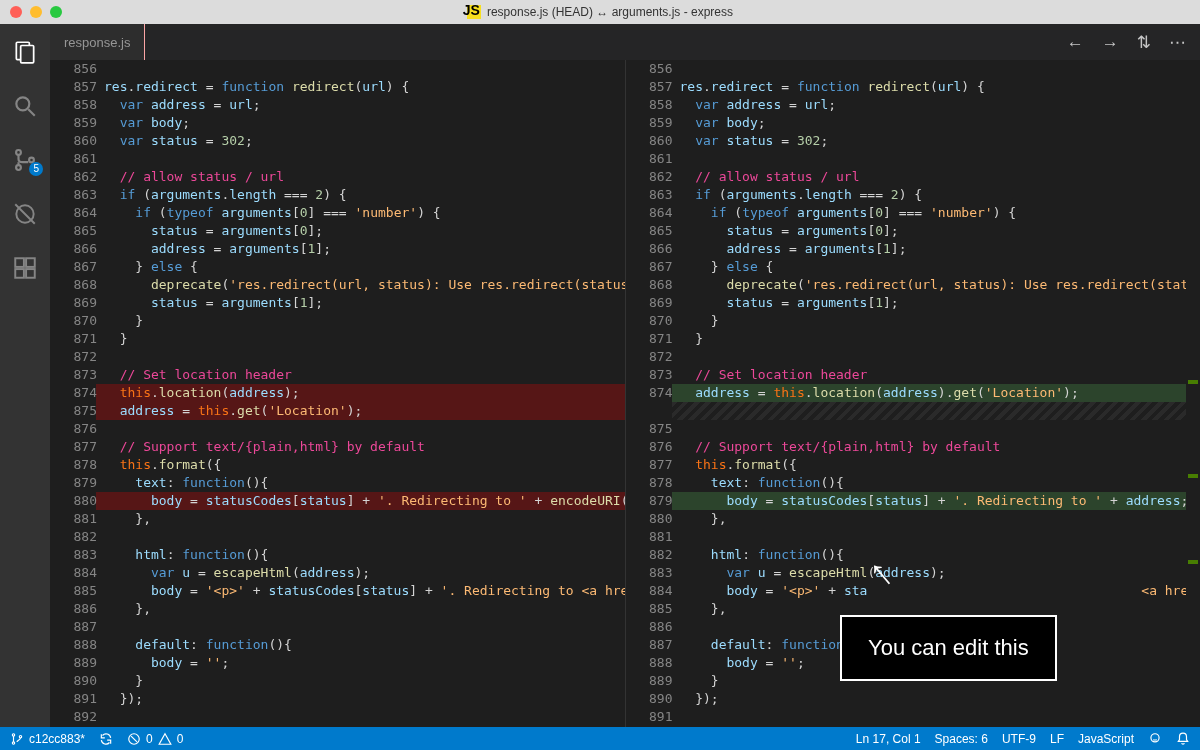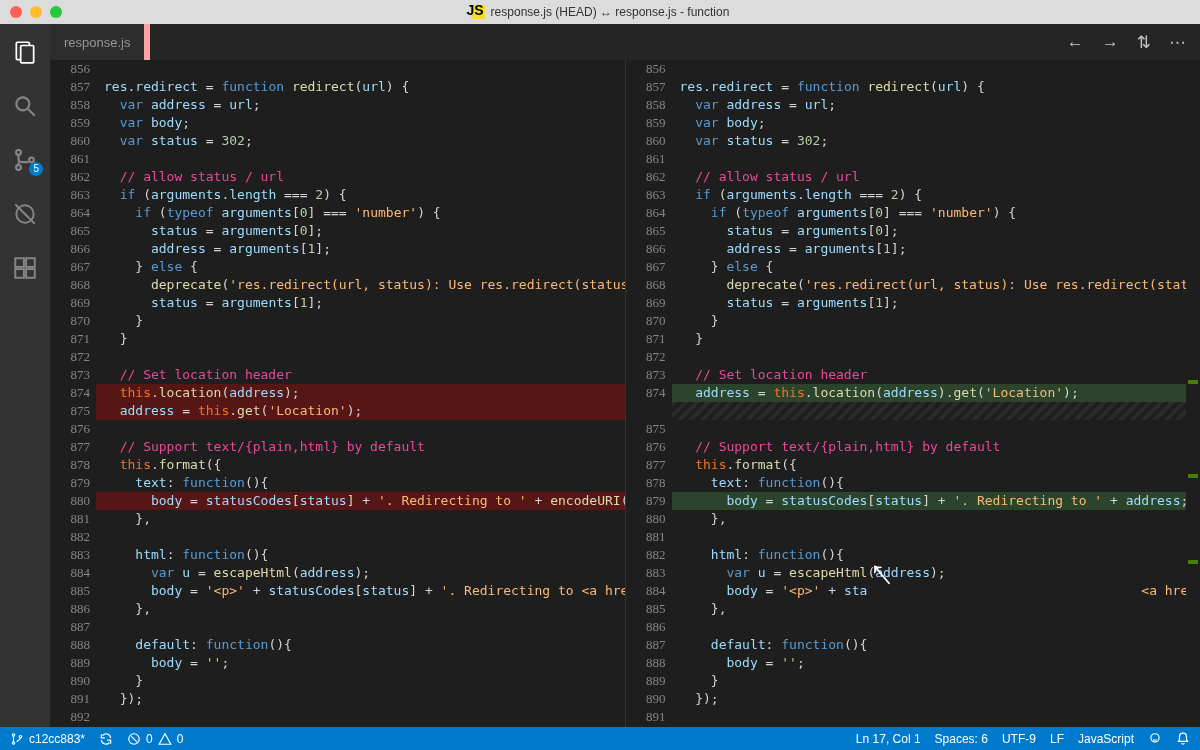--- a/index.html
+++ b/index.html
@@ -20,32 +20,32 @@
   
   .activity { width: 50px; background: #333333; display: flex; flex-direction: column; align-items: center; padding-top: 14px; gap: 26px; }
   .act-btn { width: 28px; height: 28px; color: #858585; display:flex; align-items:center; justify-content:center; position:relative; cursor:pointer;}
   .act-btn svg { width: 26px; height: 26px; }
   .act-btn.active { color: #fff; }
   .badge-num { position:absolute; bottom:-2px; right:-4px; background:#007acc; color:#fff; border-radius:8px; font-size:10px; padding:0 4px; line-height:14px;}
 
   
   .editor-col { flex:1; display:flex; flex-direction:column; min-width:0;}
   .tabbar { height: 36px; background: #252526; display:flex; align-items:stretch; }
-  .tab { display:flex; align-items:center; gap:8px; padding:0 14px; font-size:13px; color:#969696; background:#2d2d2d; border-right:6px solid #fca5a5; cursor:pointer; }
+  .tab { display:flex; align-items:center; gap:8px; padding:0 14px; font-size:13px; color:#969696; background:#2d2d2d; border-right:1px solid #fca5a5; cursor:pointer; }
   .tab.active { background:#1e1e1e; color:#e8e8e8; font-style:italic; }
   .tab .close { color:#c5c5c5; font-size:15px; }
   .tabbar .spacer { flex:1; }
   .tab-actions { display:flex; align-items:center; gap:18px; padding:0 14px; color:#c5c5c5; }
   .tab-actions span { cursor:pointer; font-size:17px; }
 
   
   .diff { flex:1; display:flex; min-height:0; position:relative; }
   .pane { flex:1; min-width:0; overflow:hidden; font-family: Menlo, Consolas, monospace; font-size:13px; line-height:18px; position:relative; }
   .pane.left { border-right:1px solid #333; }
-  .gutter { position:absolute; left:4px; top:0; width:46px; text-align:right; color:#858585; padding-right:10px; user-select:none;font-family:Liberation Serif, serif;}
+  .gutter { position:absolute; left:11px; top:0; width:46px; text-align:right; color:#858585; padding-right:10px; user-select:none;}
   .gutter div { height:18px; }
   .code { position:absolute; left:46px; right:0; top:0; white-space:pre; }
   .code .ln { height:18px; padding-left:8px; overflow:hidden; }
   .ln.del   { background: rgba(255, 0, 0, 0.25); }
   .ln.ins   { background: rgba(80, 160, 80, 0.30); }
   .ln.hatch { background: repeating-linear-gradient(135deg, #2a2a2a 0 4px, #1e1e1e 4px 8px); }
 
   
   .kw{color:#569cd6;} .fn{color:#dcdcaa;} .str{color:#fdba74;} .num{color:#b5cea8;}
   .cm{color:#ec4899;} .pr{color:#9cdcfe;} .th{color:#f97316;}
@@ -69,21 +69,21 @@
 <body>
 
 <div class="titlebar">
   <div class="traffic">
     <div class="tl red"></div>
     <div class="tl yel"></div>
     <div class="tl grn"></div>
   </div>
   <div class="title">
     <span class="js-badge">JS</span>
-    <span>response.js (HEAD) ↔ response.js - function</span>
+    <span>response.js (HEAD) ↔ arguments.js - express</span>
   </div>
 </div>
 
 <div class="main">
 
   <div class="activity">
     <div class="act-btn active">
       <svg viewBox="0 0 24 24" fill="none" stroke="currentColor" stroke-width="1.6">
           <rect x="4" y="3" width="12" height="16" rx="1"></rect>
           <rect x="8" y="6" width="12" height="16" rx="1" fill="#333"></rect>
@@ -224,20 +224,23 @@
         <div class="ruler">
           <div class="mk r" style="top:48%"></div>
             <div class="mk g" style="top:48%;right:auto;left:2px"></div>
           <div class="mk r" style="top:62%"></div>
             <div class="mk g" style="top:62%;right:auto;left:2px"></div>
           <div class="mk g" style="top:75%"></div>
         </div>
       </div>
 
       <div class="callout-arrow" style="left:820px; top:490px;">↑</div>
+      <div class="callout-box" style="left:790px; top:555px;">
+        <span>You can edit this</span>
+      </div>
     </div>
   </div>
 </div>
 
 <div class="status">
   <div class="item">
     <svg viewBox="0 0 24 24" fill="none" stroke="currentColor" stroke-width="2">
         <circle cx="6" cy="5" r="2"></circle>
         <circle cx="6" cy="19" r="2"></circle>
         <circle cx="18" cy="8" r="2"></circle>

